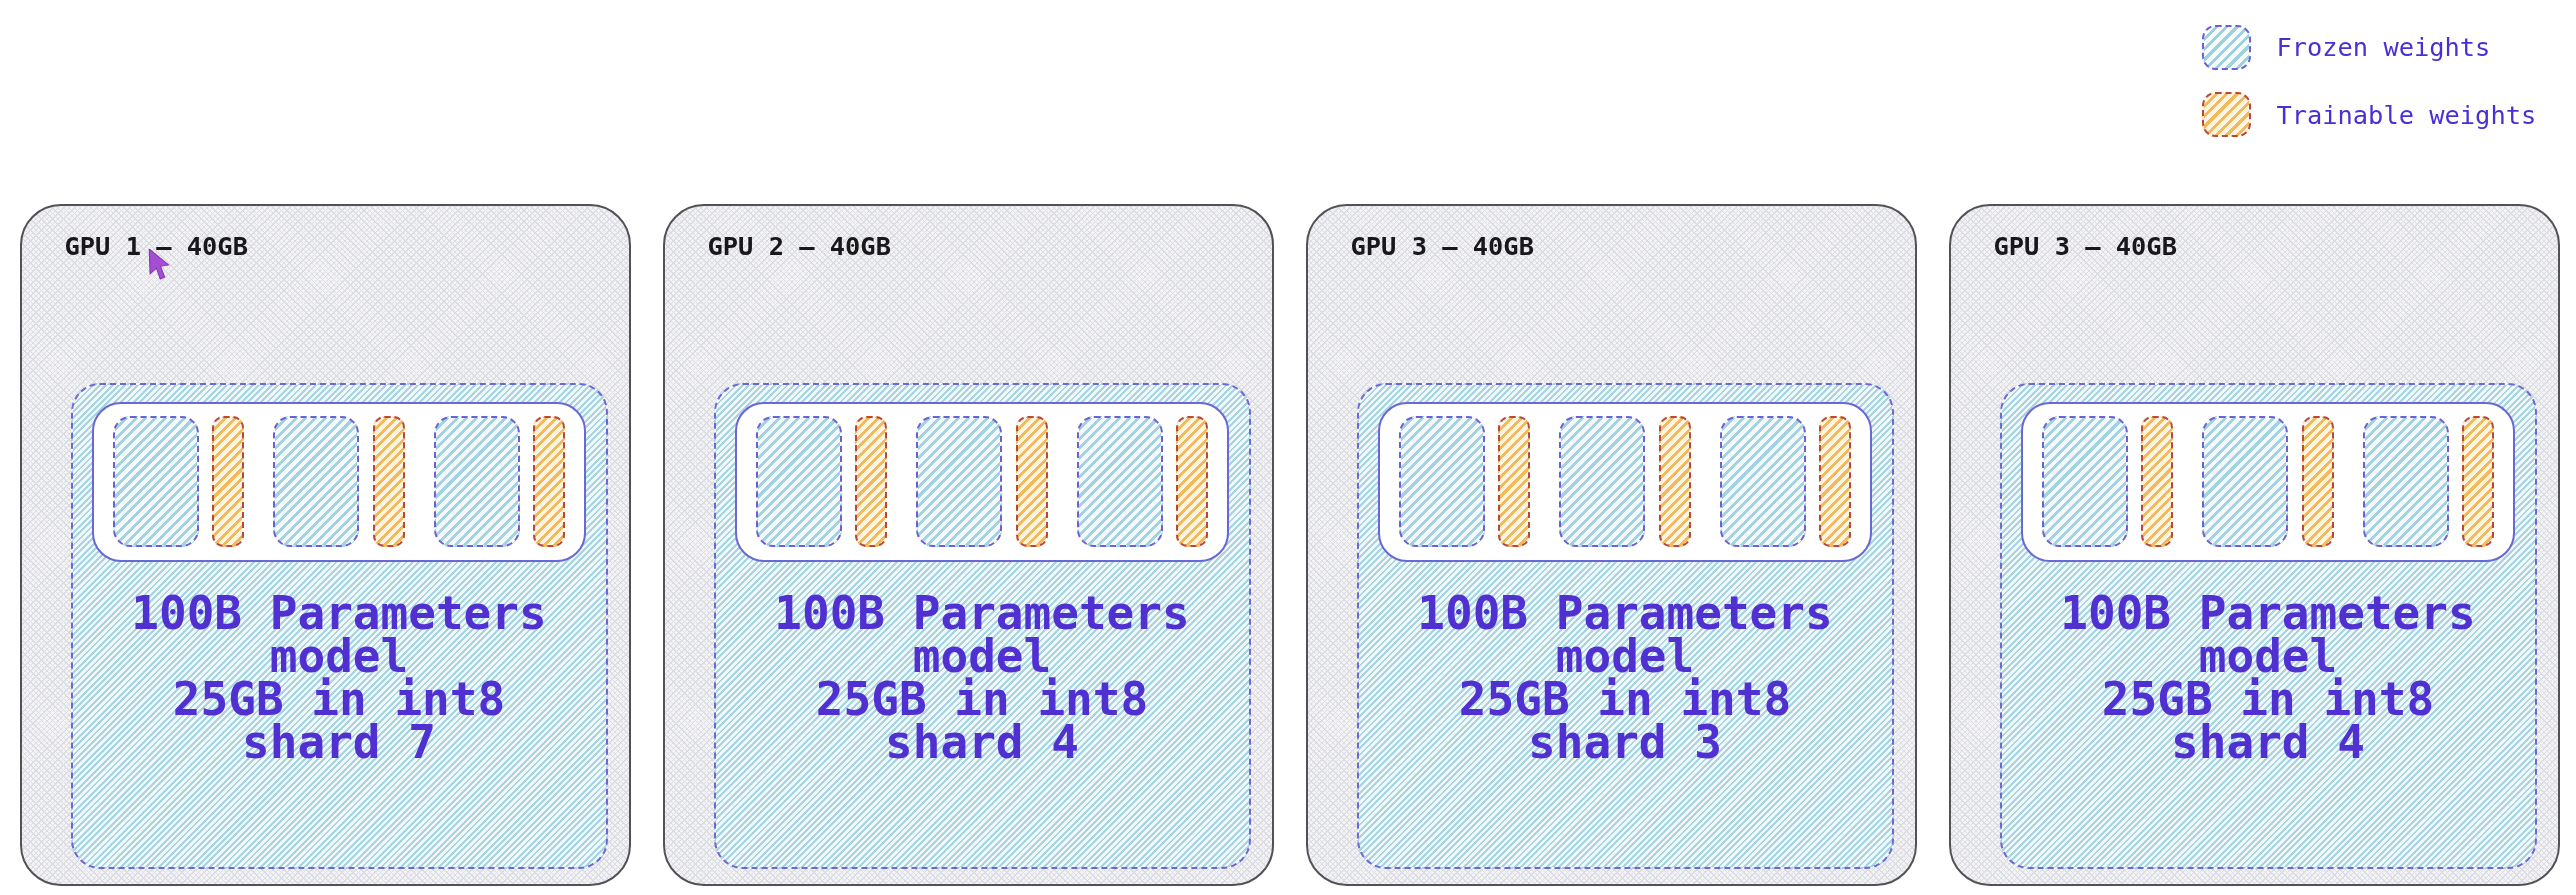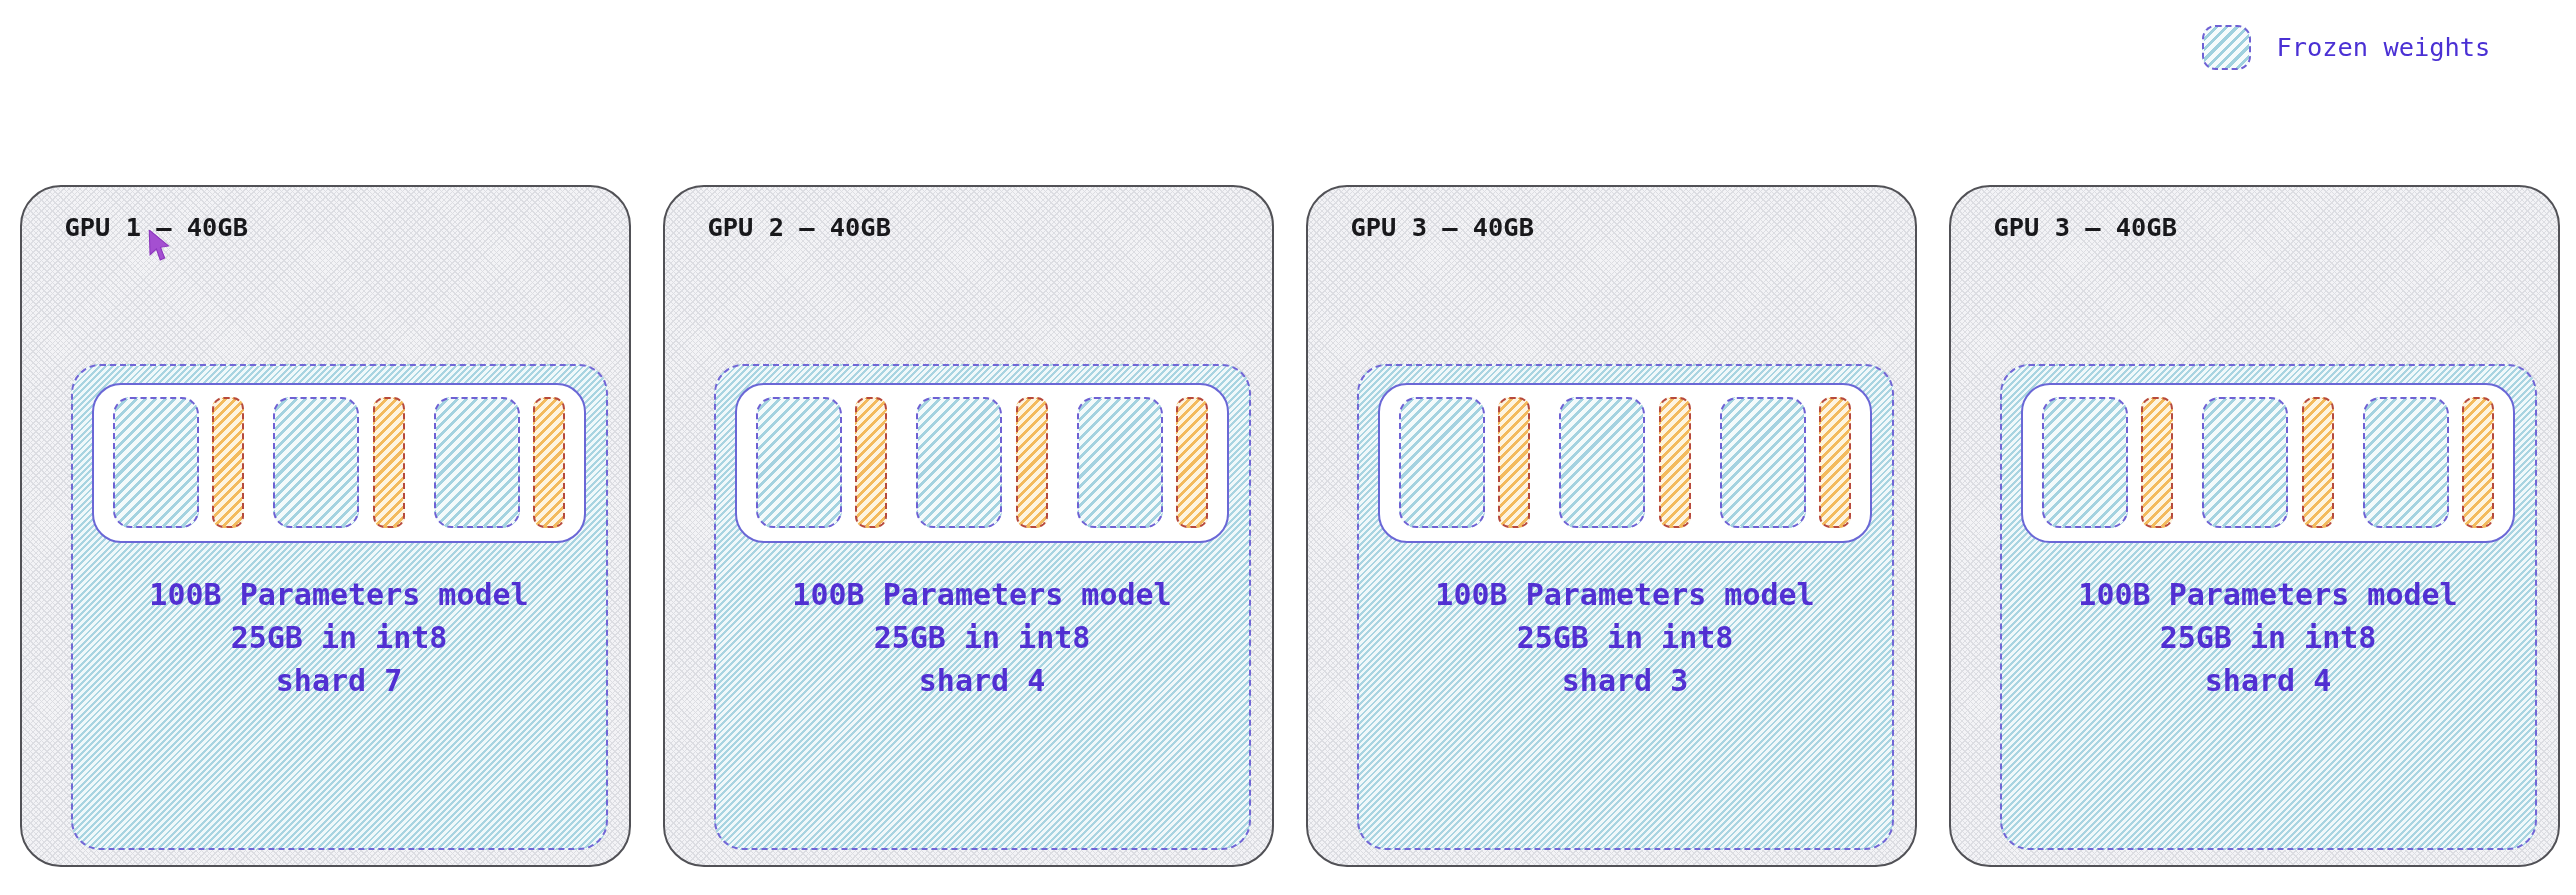--- a/index.html
+++ b/index.html
@@ -17,21 +17,21 @@
     border-color:#6e60d4;
     background:repeating-linear-gradient(135deg,#9fd0de 0 2.9px,#f6fbfc 2.9px 7.3px);
   }
   .swatch-trainable{
     border-color:#b7493c;
     background:repeating-linear-gradient(135deg,#f3ba5d 0 2.9px,#fdf4e1 2.9px 7.3px);
   }
   .legend-label{font-weight:normal;font-size:25.4px;color:#4a30d4;white-space:nowrap;}
 
   
-  .cards{position:absolute;left:19.5px;top:185px;display:flex;gap:32px;}
+  .cards{position:absolute;left:19.5px;top:204px;display:flex;gap:32px;}
   .gpu-card{
     width:611px;height:682px;position:relative;box-sizing:border-box;
     border:2px solid #515156;border-radius:41px;
     background-color:#f3f3f6;
     background-image:
       repeating-linear-gradient(45deg,#dcdde2 0 1px,transparent 1px 3.9px),
       repeating-linear-gradient(-45deg,#dcdde2 0 1px,transparent 1px 3.9px);
   }
   .gpu-title{
     position:absolute;left:43px;top:25.4px;
@@ -58,30 +58,34 @@
   .block-frozen{
     width:86px;border:2.9px dashed #6e60d4;border-radius:17.6px;
     background:repeating-linear-gradient(135deg,#a4d2e0 0 2.9px,#f4fafb 2.9px 6.8px);
   }
   .block-trainable{
     width:32px;border:2.9px dashed #b7493c;border-radius:11.7px;
     background:repeating-linear-gradient(135deg,#f3ba5d 0 2.9px,#fdf4e1 2.9px 6.8px);
   }
   .model-label{
     position:absolute;left:0;right:0;top:207px;text-align:center;
-    font-weight:bold;font-size:30px;line-height:43px;color:#5130d2;
+    font-weight:bold;font-size:46px;line-height:43px;color:#5130d2;
   }
 </style>
 </head>
 <body>
 
 <div class="legend">
   <div class="legend-row">
     <span class="swatch swatch-frozen"></span>
     <span class="legend-label">Frozen weights</span>
+  </div>
+  <div class="legend-row">
+    <span class="swatch swatch-trainable"></span>
+    <span class="legend-label">Trainable weights</span>
   </div>
 </div>
 
 <div class="cards">
 
   <section class="gpu-card">
     <div class="gpu-title">GPU 1 – 40GB</div>
     <svg class="cursor" viewBox="0 0 20 24">
       <path d="M4 0 L4.6 18 L9.2 13.8 L12.0 21.8 L15.2 20.4 L12.2 12.6 L18.0 11.6 Z" fill="#a44fd1" stroke="#8b35bd" stroke-width="0.8"></path>
     </svg>

